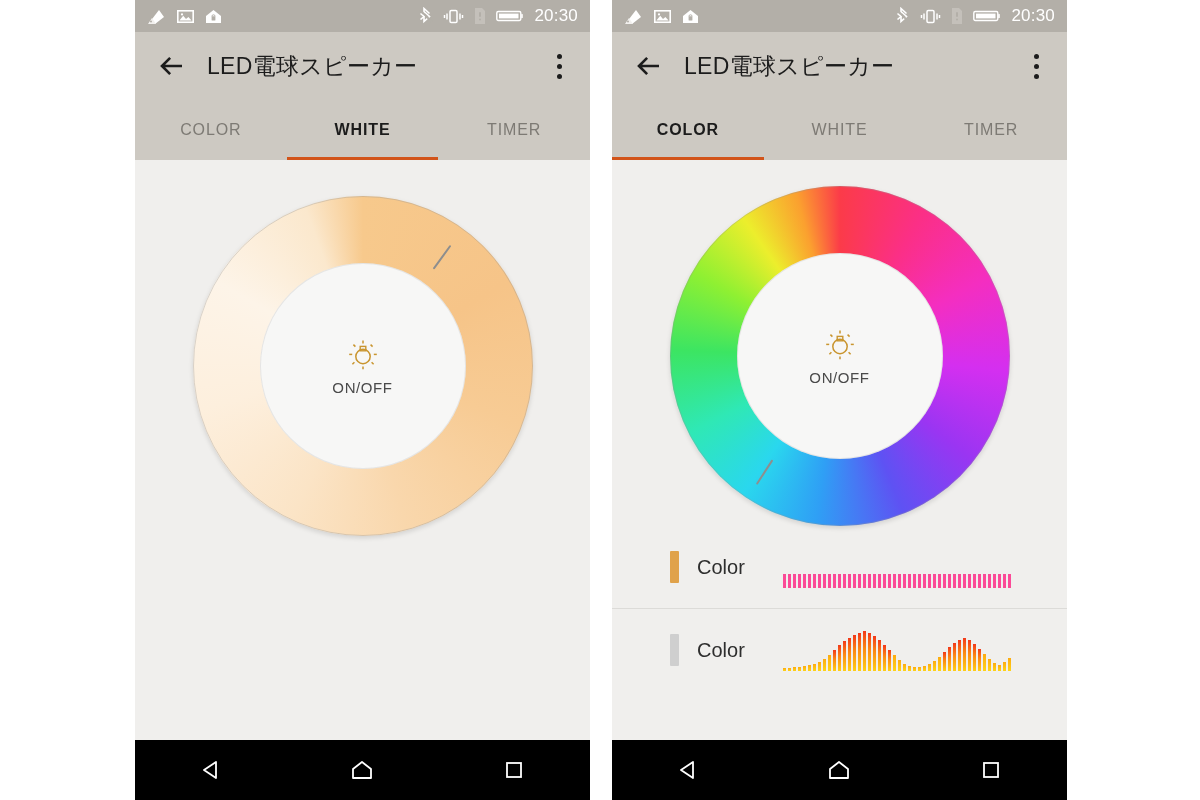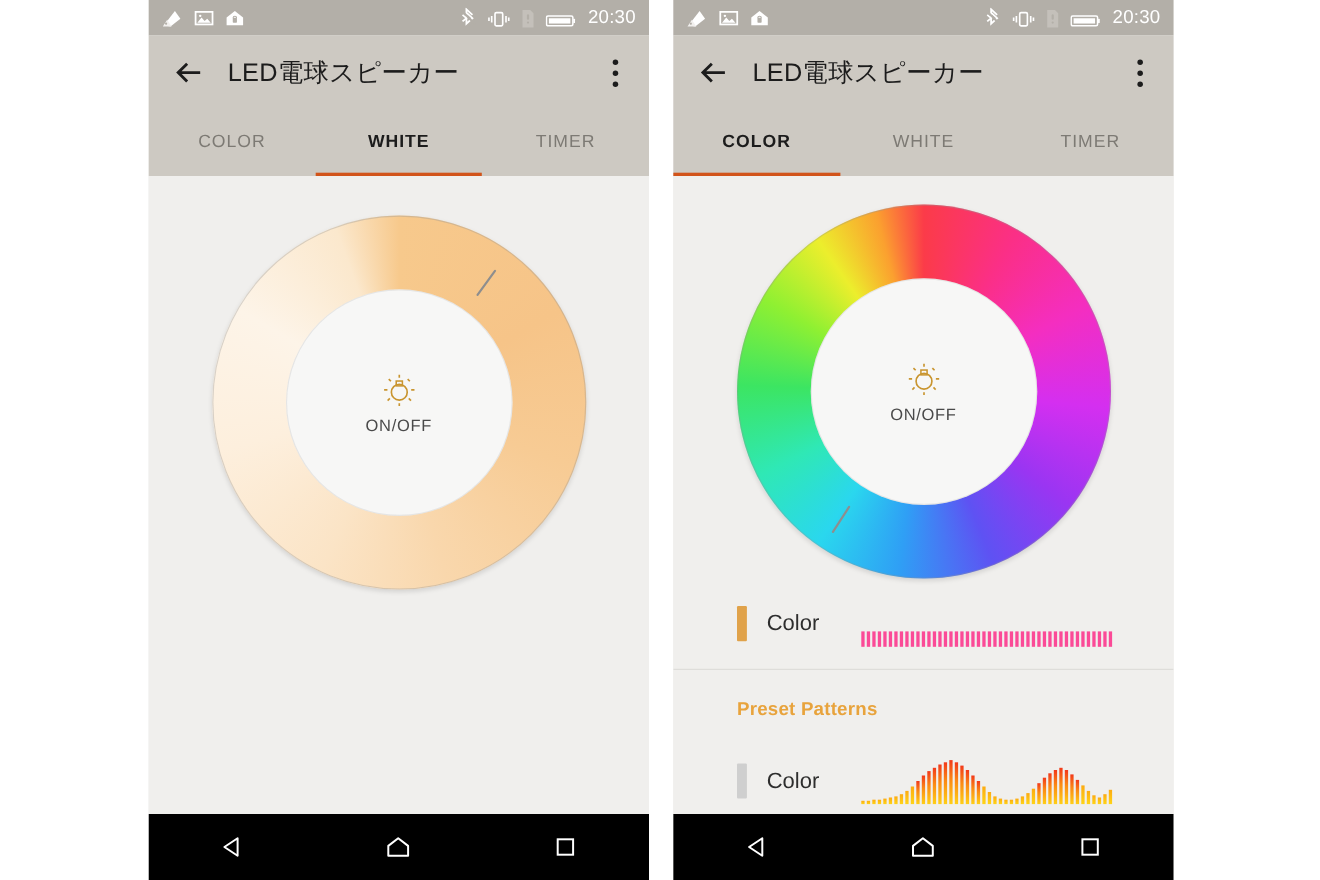--- a/index.html
+++ b/index.html
@@ -33,21 +33,21 @@
     position: absolute;
     top: 0; left: 0; right: 0;
     height: 32px;
     background: #b3afa8;
     display: flex;
     align-items: center;
     padding: 0 12px;
     box-sizing: border-box;
   }
   .sb-left  { display: flex; align-items: center; gap: 10px; }
-  .sb-right { display: flex; align-items: flex-end; gap: 9px; margin-left: auto; }
+  .sb-right { display: flex; align-items: center; gap: 9px; margin-left: auto; }
   .sb-icon  { display: block; }
   .sb-clock {
     color: #ffffff;
     font-size: 17px;
     font-weight: normal;
     letter-spacing: 0.2px;
     margin-left: 2px;
   }
 
   
@@ -517,21 +517,20 @@
           <span style="height: 14px; background: rgb(251, 74, 151);"></span>
           <span style="height: 14px; background: rgb(251, 74, 151);"></span>
           <span style="height: 14px; background: rgb(251, 74, 151);"></span>
           <span style="height: 14px; background: rgb(251, 74, 151);"></span>
           <span style="height: 14px; background: rgb(251, 74, 151);"></span>
         </span>
     </div>
 
     <div class="divider"></div>
 
-    <div class="section-head">Preset Patterns</div>
 
     <div class="row">
       <span class="row-indicator" id="ind-warm" style="background: rgb(207, 207, 207);"></span>
       <span class="row-label">Color</span>
       <span class="row-wave" id="wave-warm">
           <span style="height: 3px; background: linear-gradient(rgb(252, 171, 18) 0%, rgb(255, 212, 23) 100%);"></span>
           <span style="height: 3px; background: linear-gradient(rgb(252, 171, 18) 0%, rgb(255, 212, 23) 100%);"></span>
           <span style="height: 4px; background: linear-gradient(rgb(252, 171, 18) 0%, rgb(255, 212, 23) 100%);"></span>
           <span style="height: 4px; background: linear-gradient(rgb(252, 171, 18) 0%, rgb(255, 212, 23) 100%);"></span>
           <span style="height: 5px; background: linear-gradient(rgb(252, 171, 18) 0%, rgb(255, 212, 23) 100%);"></span>

